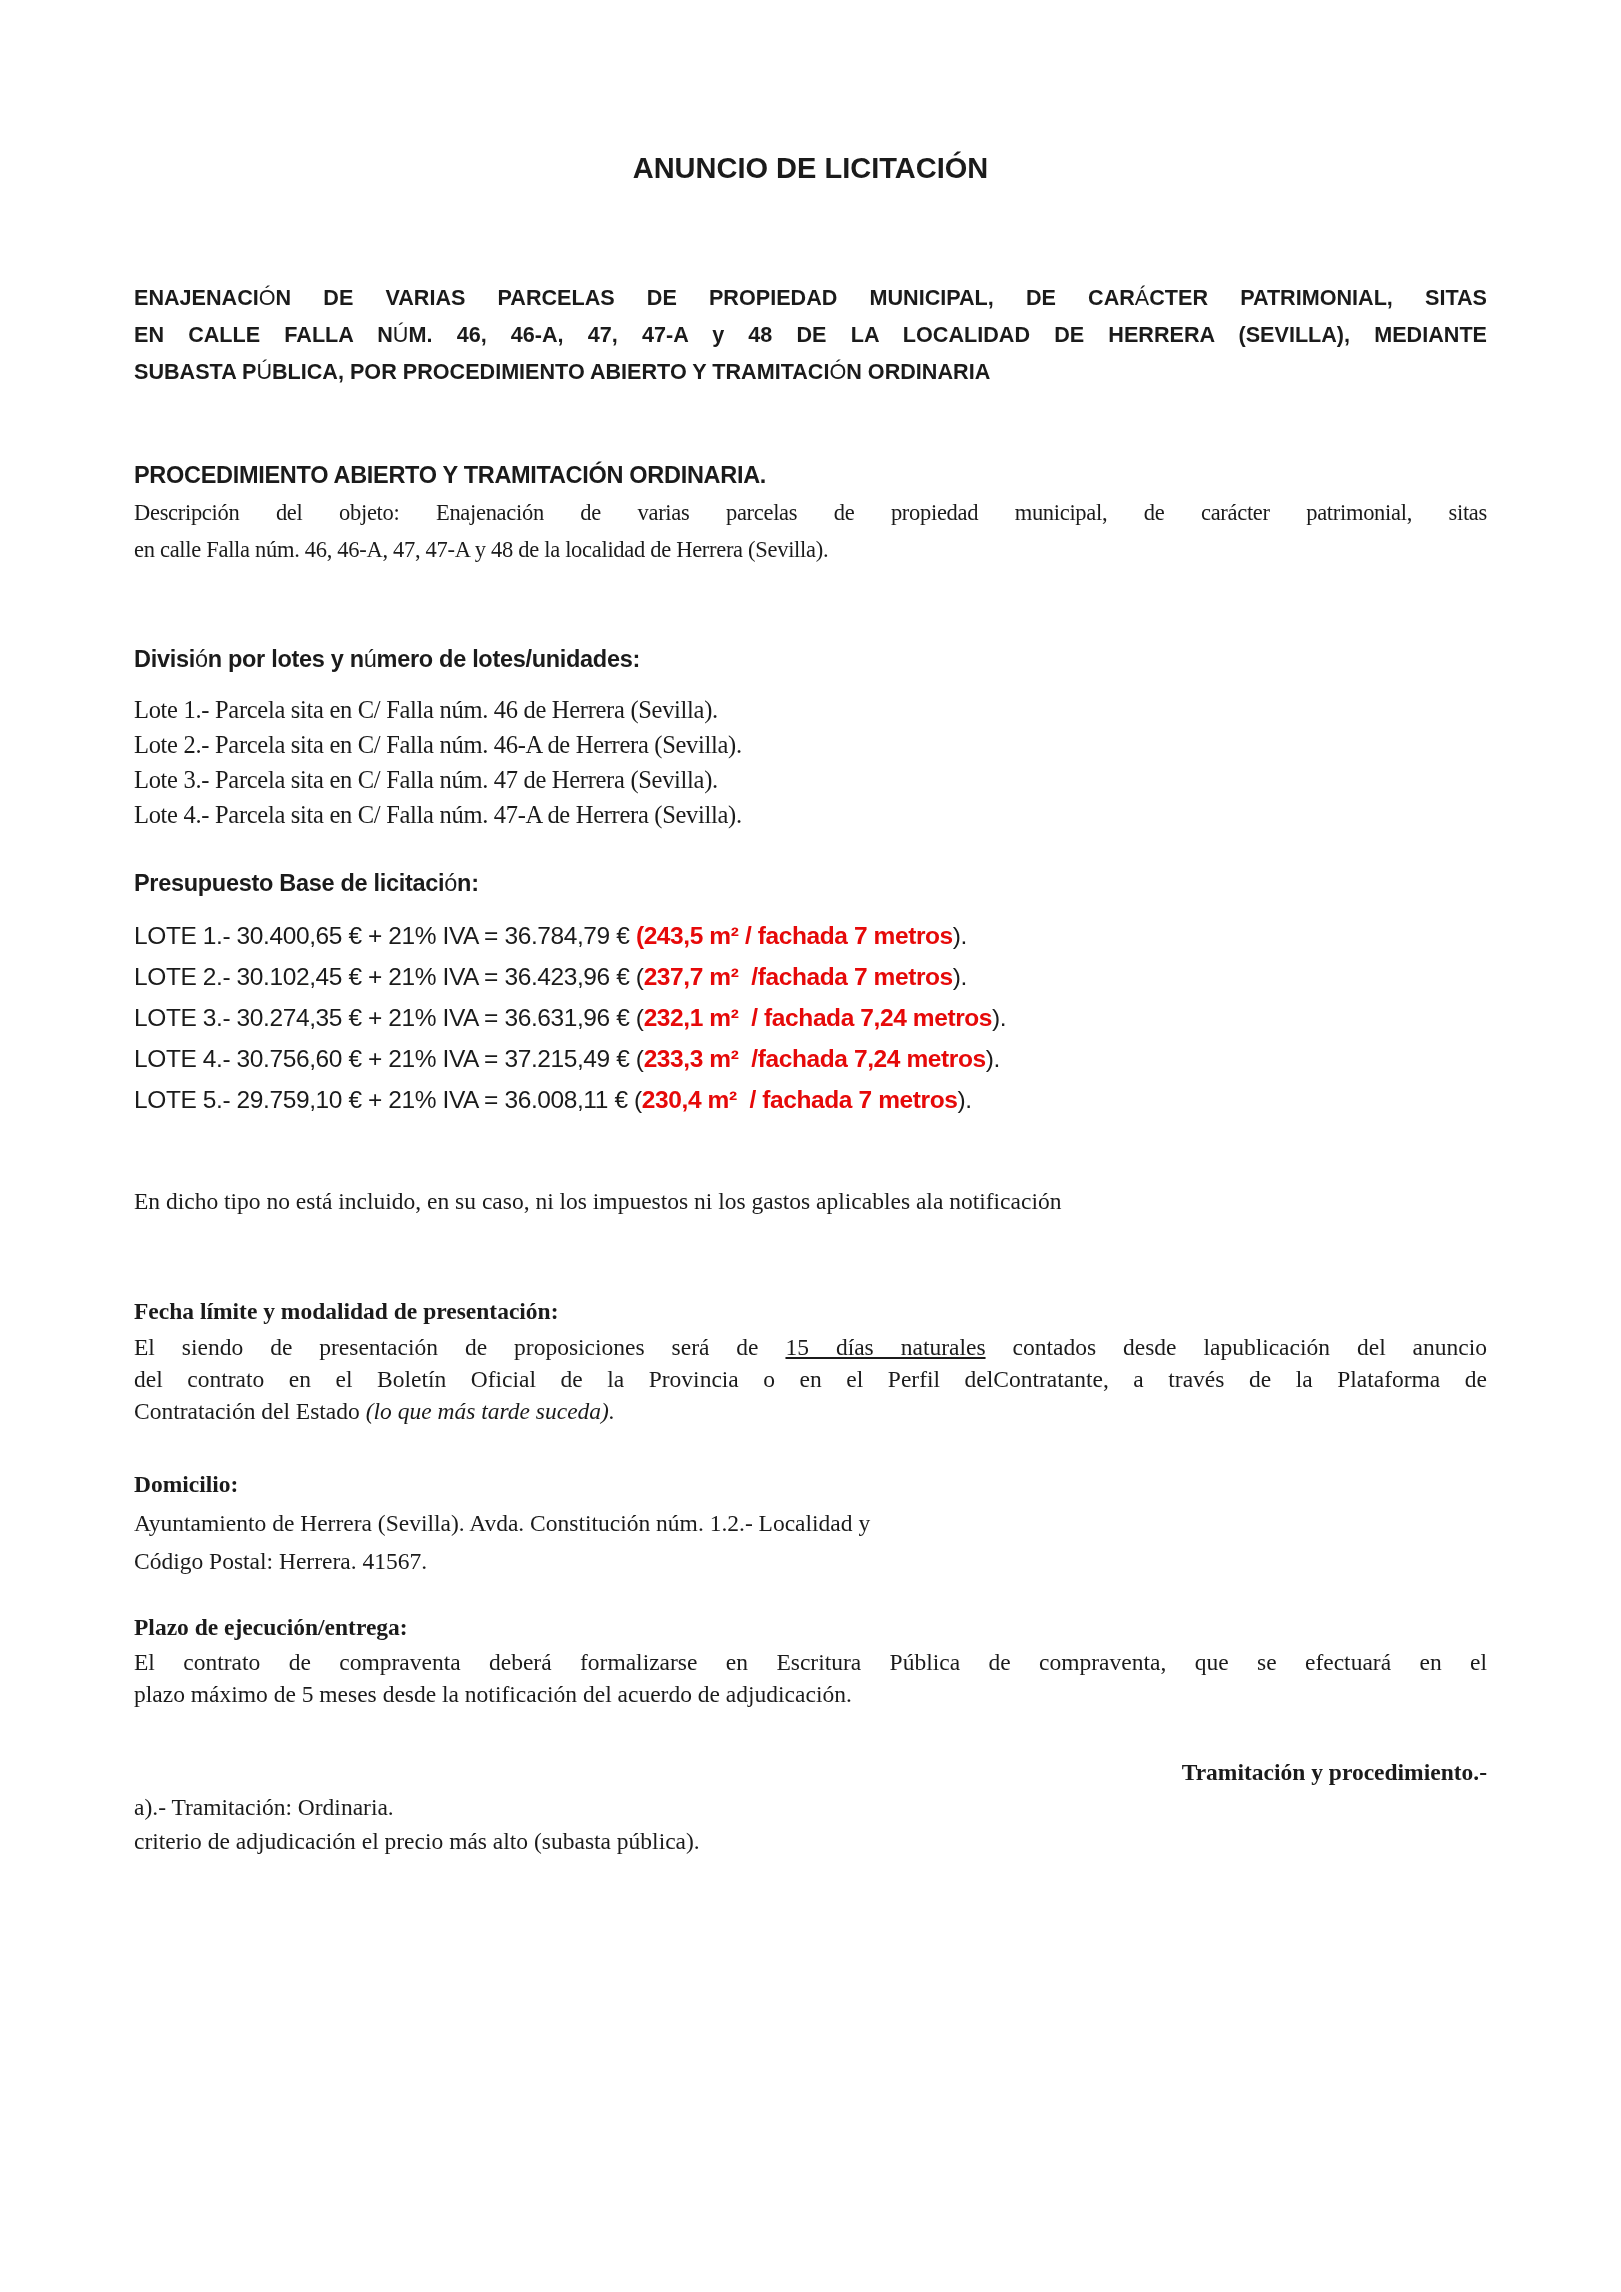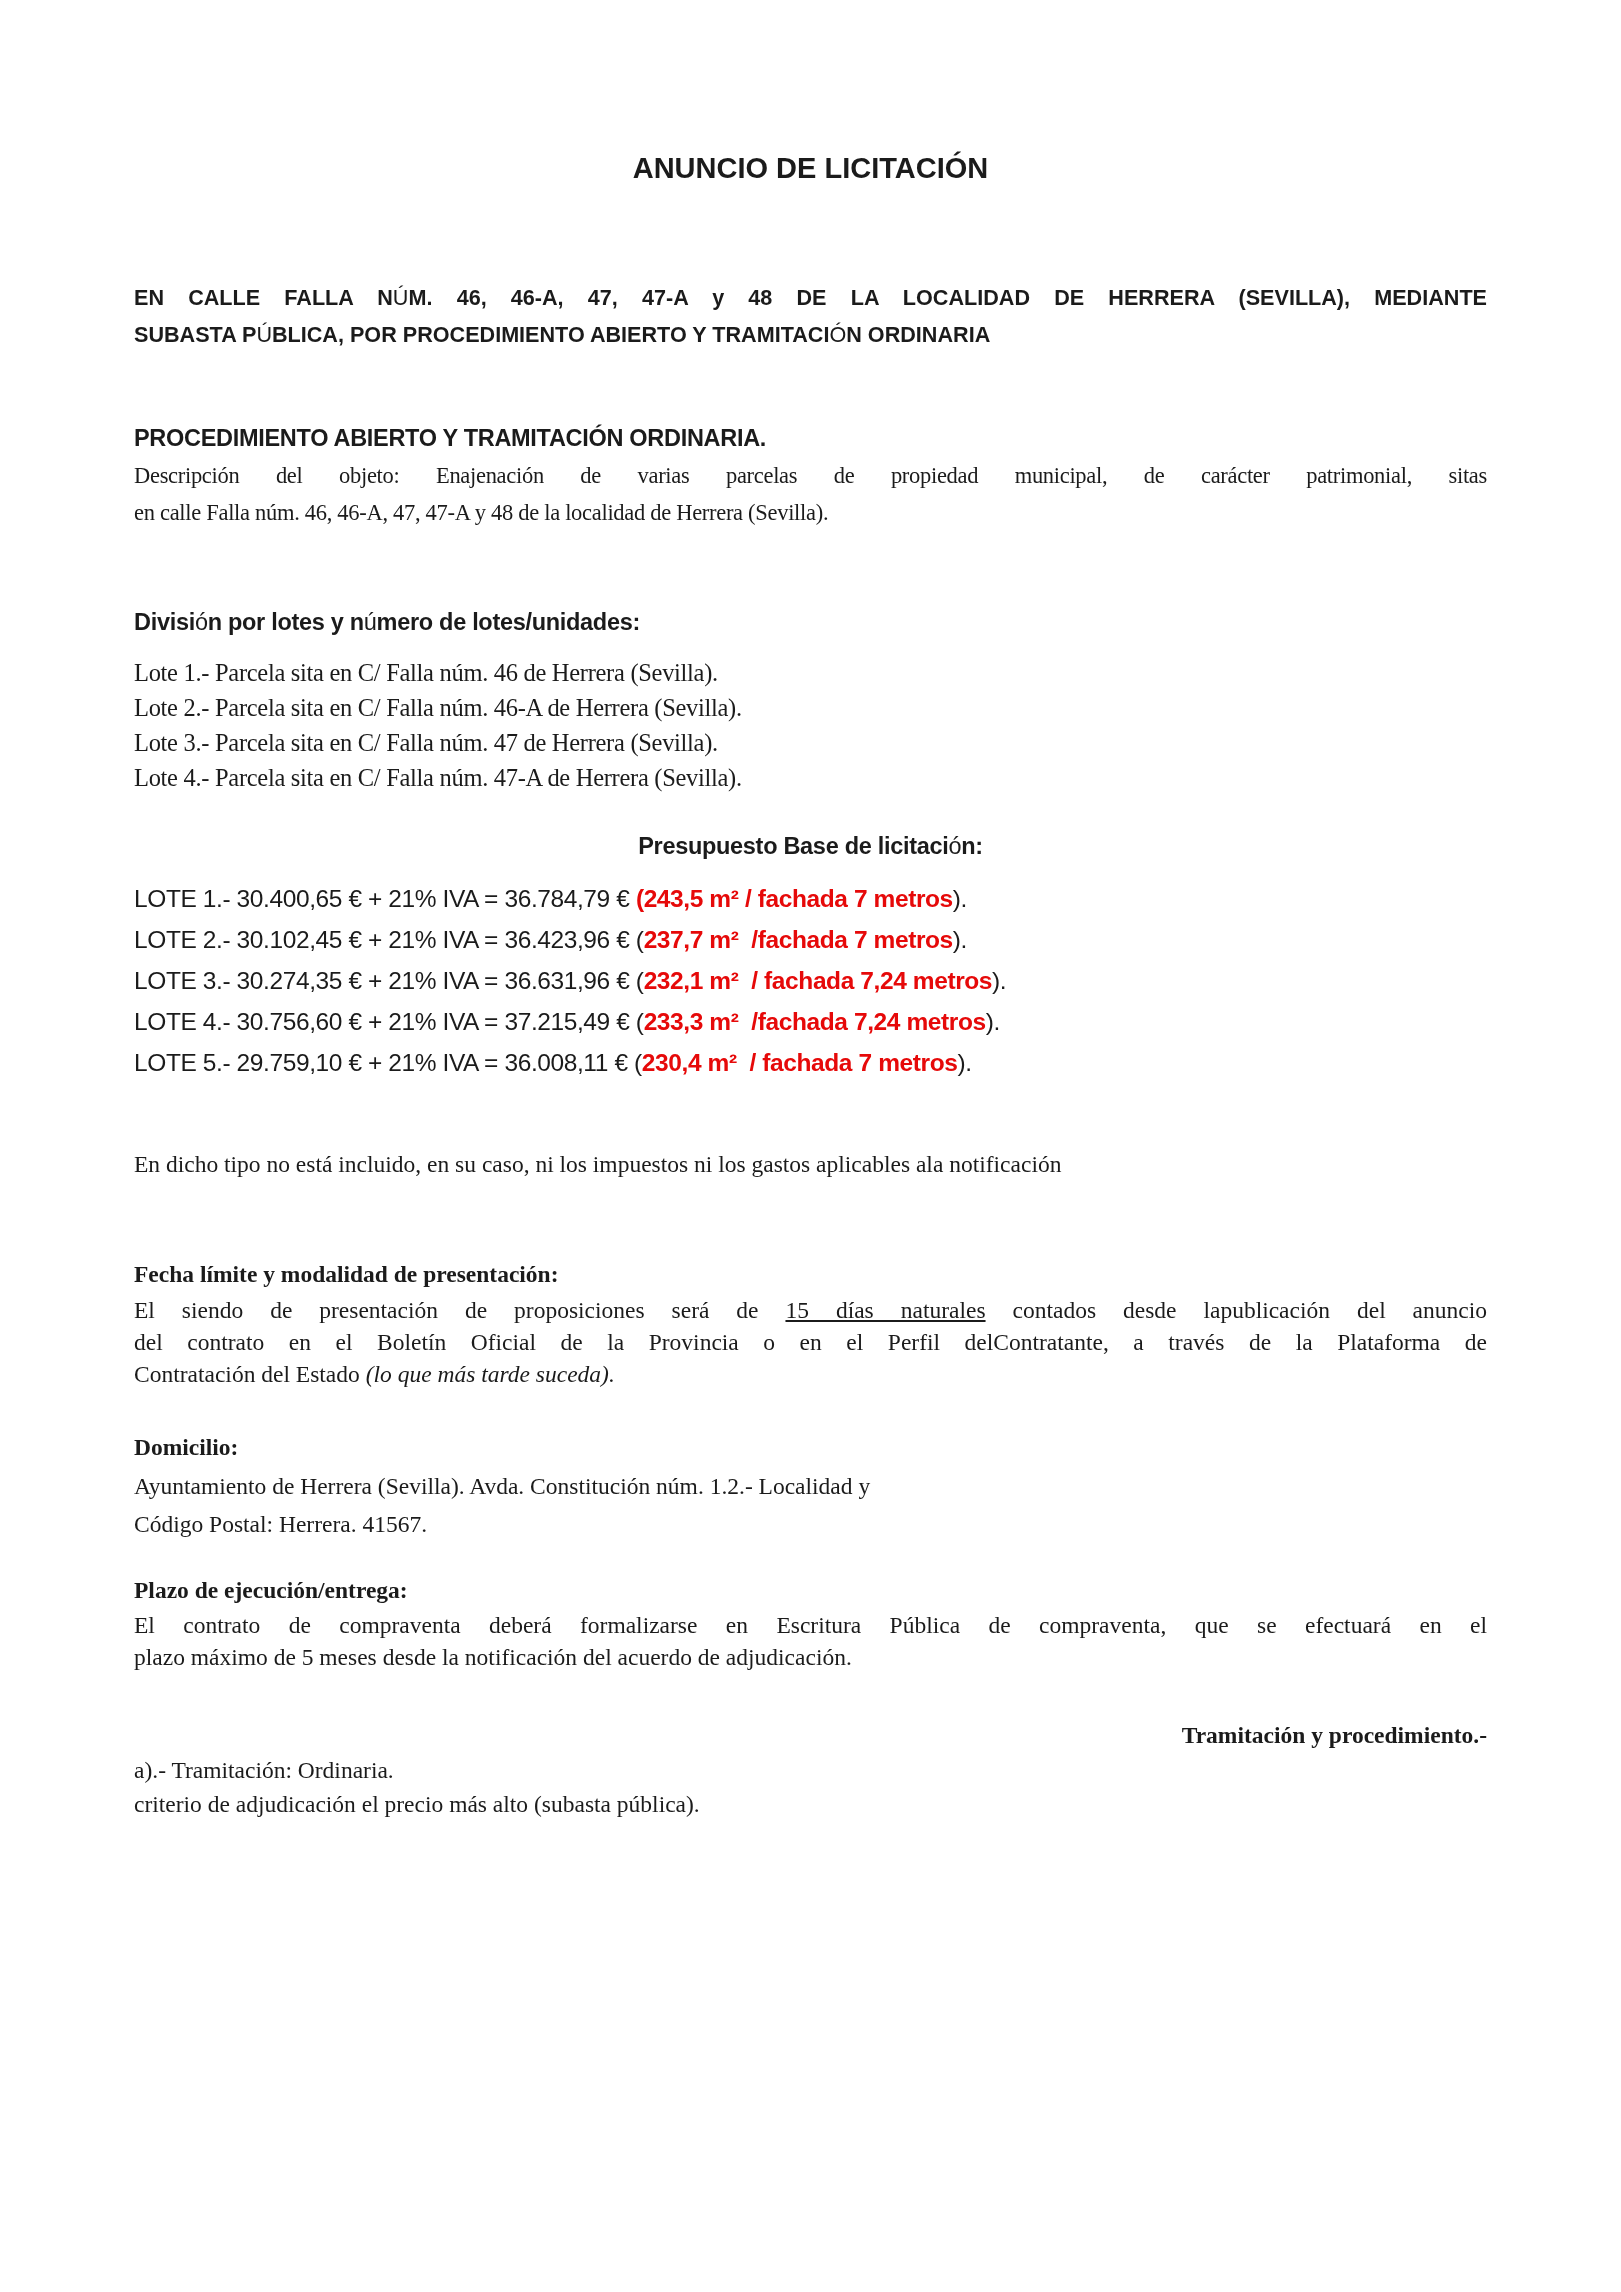--- a/index.html
+++ b/index.html
@@ -26,21 +26,21 @@
   .h-sans {
     font-family:"Liberation Sans", sans-serif; font-weight:700;
     font-size:23.5px; line-height:37px; letter-spacing:-0.3px;
   }
   .p-sans {
     font-family:Liberation Serif, serif; font-weight:400;
     font-size:22.5px; line-height:37px; letter-spacing:-0.3px;
   }
   .division-h { margin-top:73px; }
   .lote-list { margin-top:13.7px; font-size:24.5px; line-height:35px; letter-spacing:-0.3px; }
-  .presupuesto-h { margin-top:33px;text-align:center; }
+  .presupuesto-h { margin-top:33px; }
   .budget {
     margin-top:13.7px;
     font-family:"Liberation Sans", sans-serif; font-size:24.5px;
     line-height:41px; letter-spacing:-0.4px;
   }
   .red { color:var(--red); font-weight:700; }
   .u { text-decoration:underline; }
   .i { font-style:italic; }
   .q { font-weight:400; }
   .serif-h { font-weight:700; font-size:23.5px; line-height:33px; }
@@ -60,20 +60,21 @@
 </style>
 </head>
 <body>
 
 <div class="page">
   <div class="content">
 
     <div class="title">ANUNCIO DE LICITACIÓN</div>
 
     <div class="intro">
+        <div class="rline j"><span>ENAJENACI<span class="q">Ó</span>N DE VARIAS PARCELAS DE PROPIEDAD MUNICIPAL, DE CAR<span class="q">Á</span>CTER PATRIMONIAL, SITAS</span></div>
         <div class="rline j"><span>EN CALLE FALLA N<span class="q">Ú</span>M. 46, 46-A, 47, 47-A y 48 DE LA LOCALIDAD DE HERRERA (SEVILLA), MEDIANTE</span></div>
         <div class="rline"><span>SUBASTA P<span class="q">Ú</span>BLICA, POR PROCEDIMIENTO ABIERTO Y TRAMITACI<span class="q">Ó</span>N ORDINARIA</span></div>
       </div>
 
     <div class="sec-proc">
       <div class="h-sans">PROCEDIMIENTO ABIERTO Y TRAMITACIÓN ORDINARIA.</div>
       <div class="p-sans">
           <div class="rline j"><span>Descripción del objeto: Enajenación de varias parcelas de propiedad municipal, de carácter patrimonial, sitas</span></div>
           <div class="rline"><span>en calle Falla núm. 46, 46-A, 47, 47-A y 48 de la localidad de Herrera (Sevilla).</span></div>
         </div>

